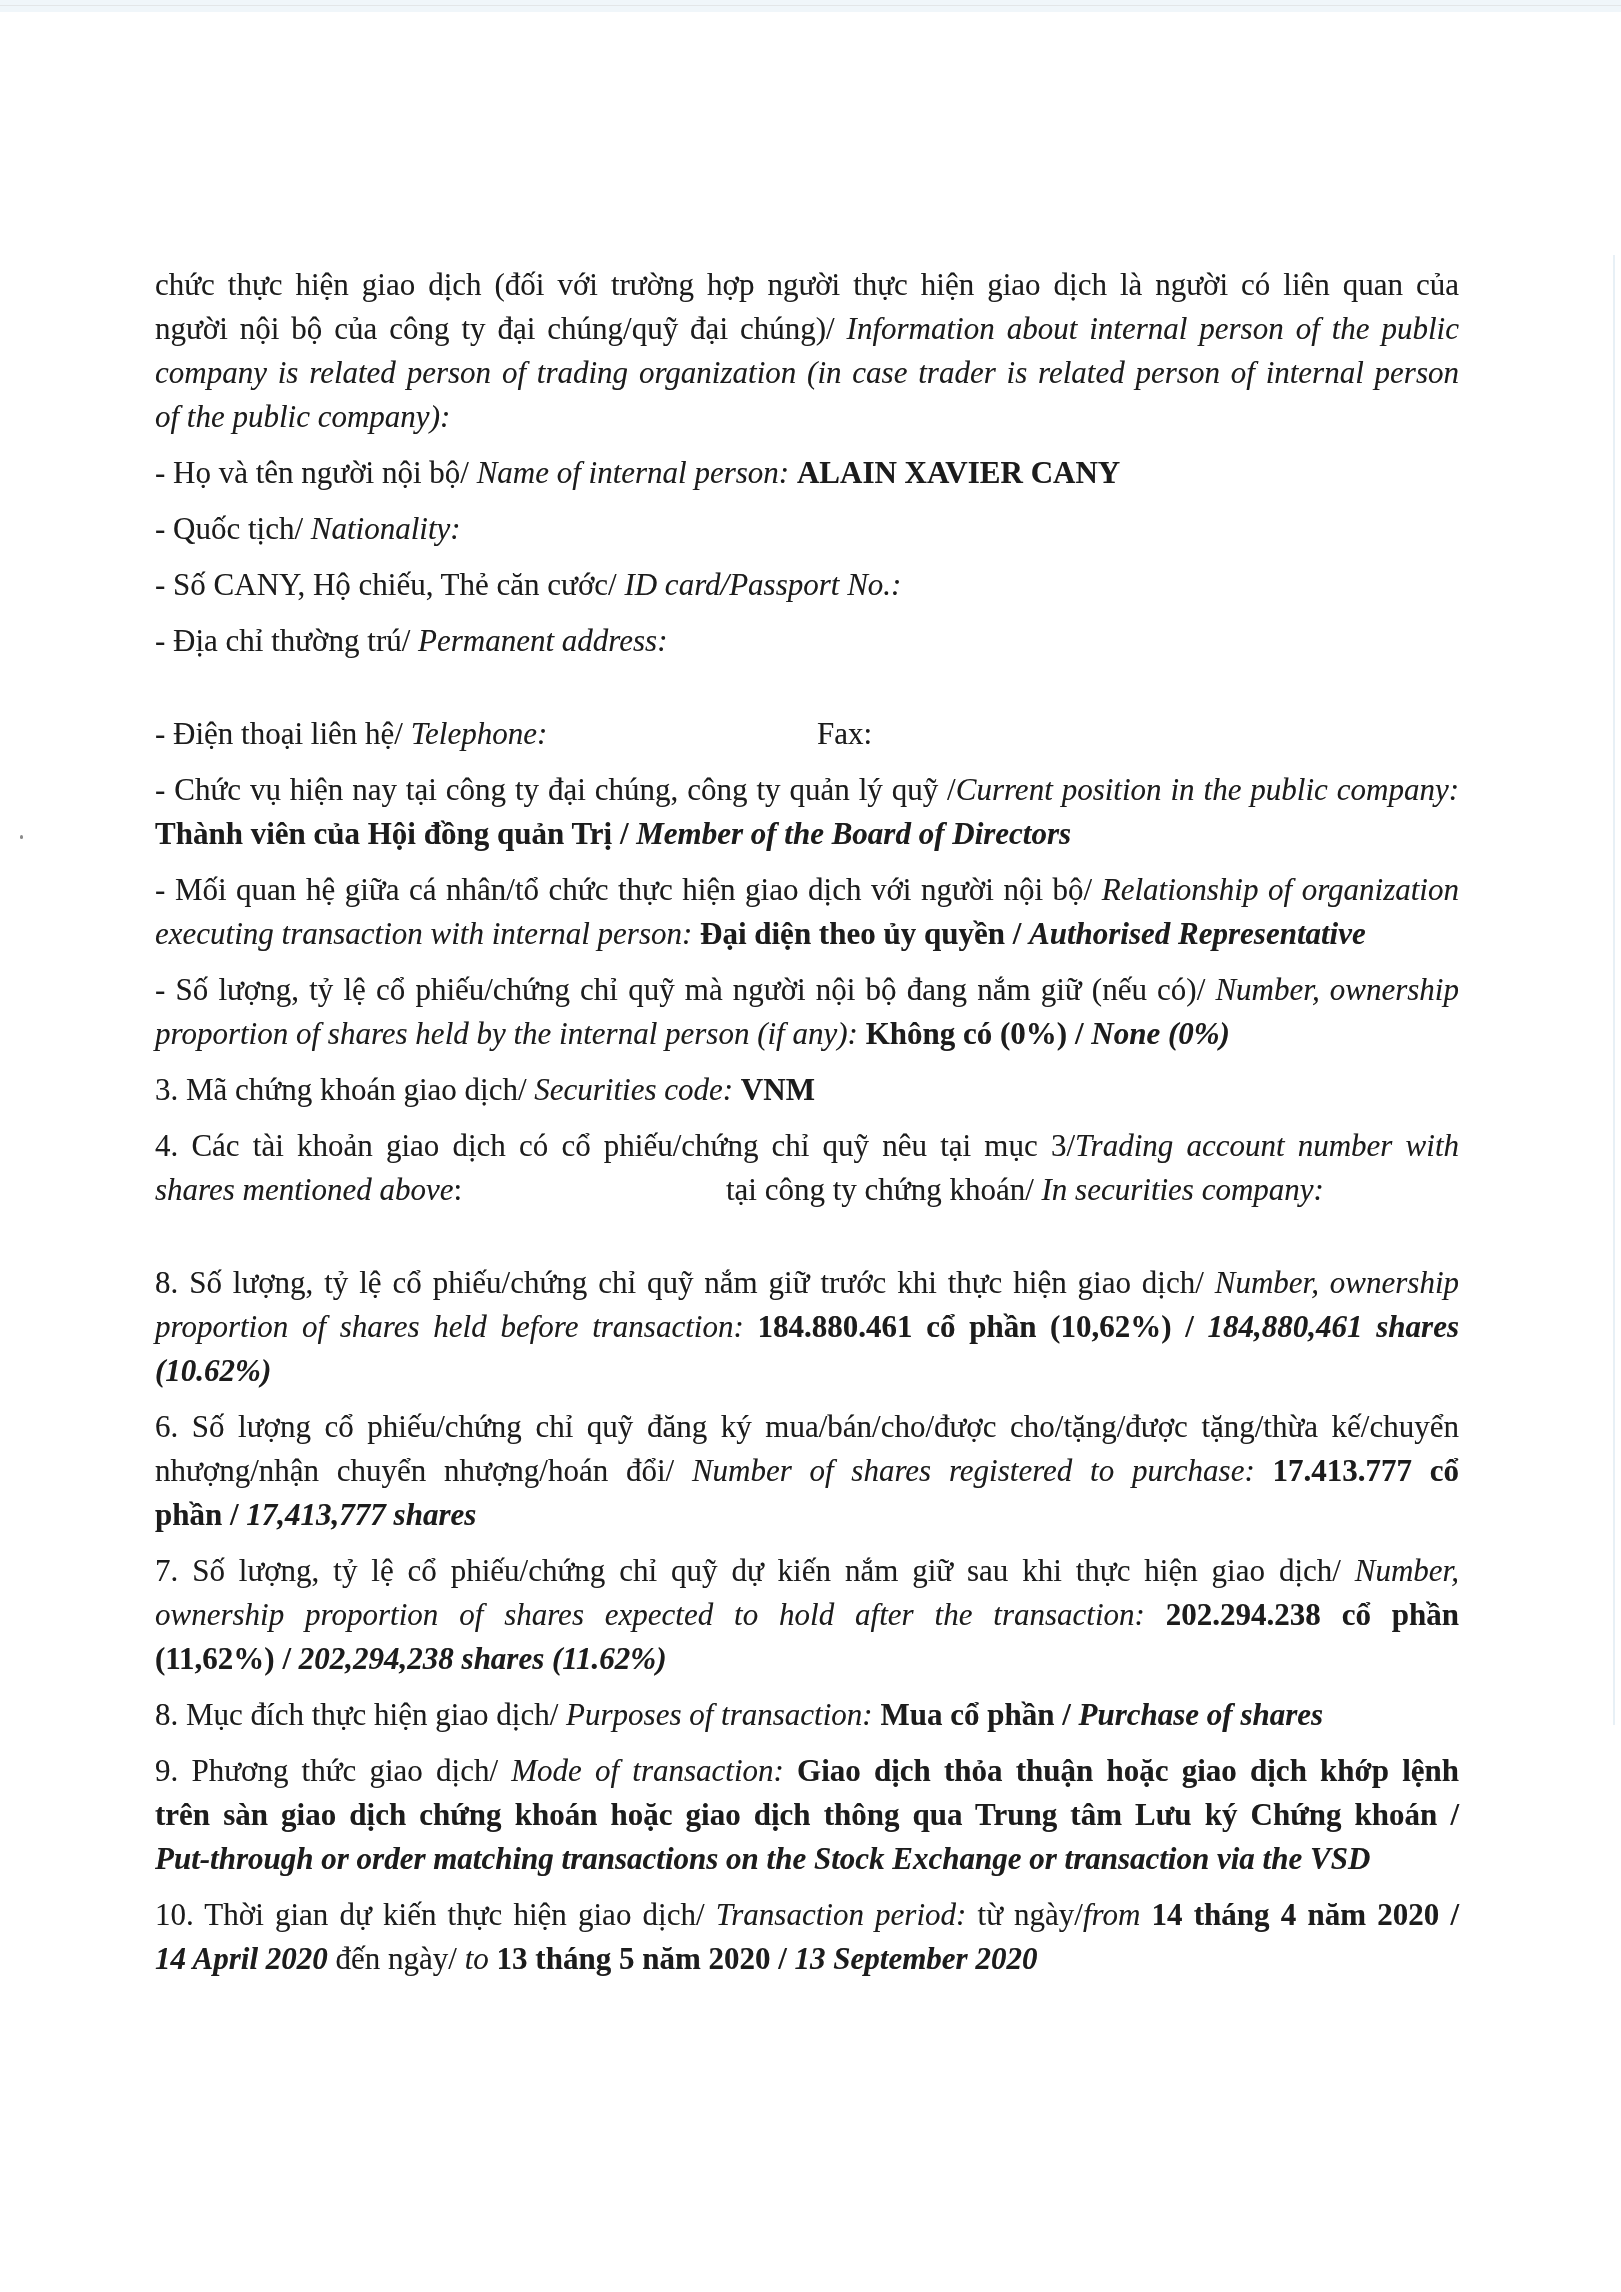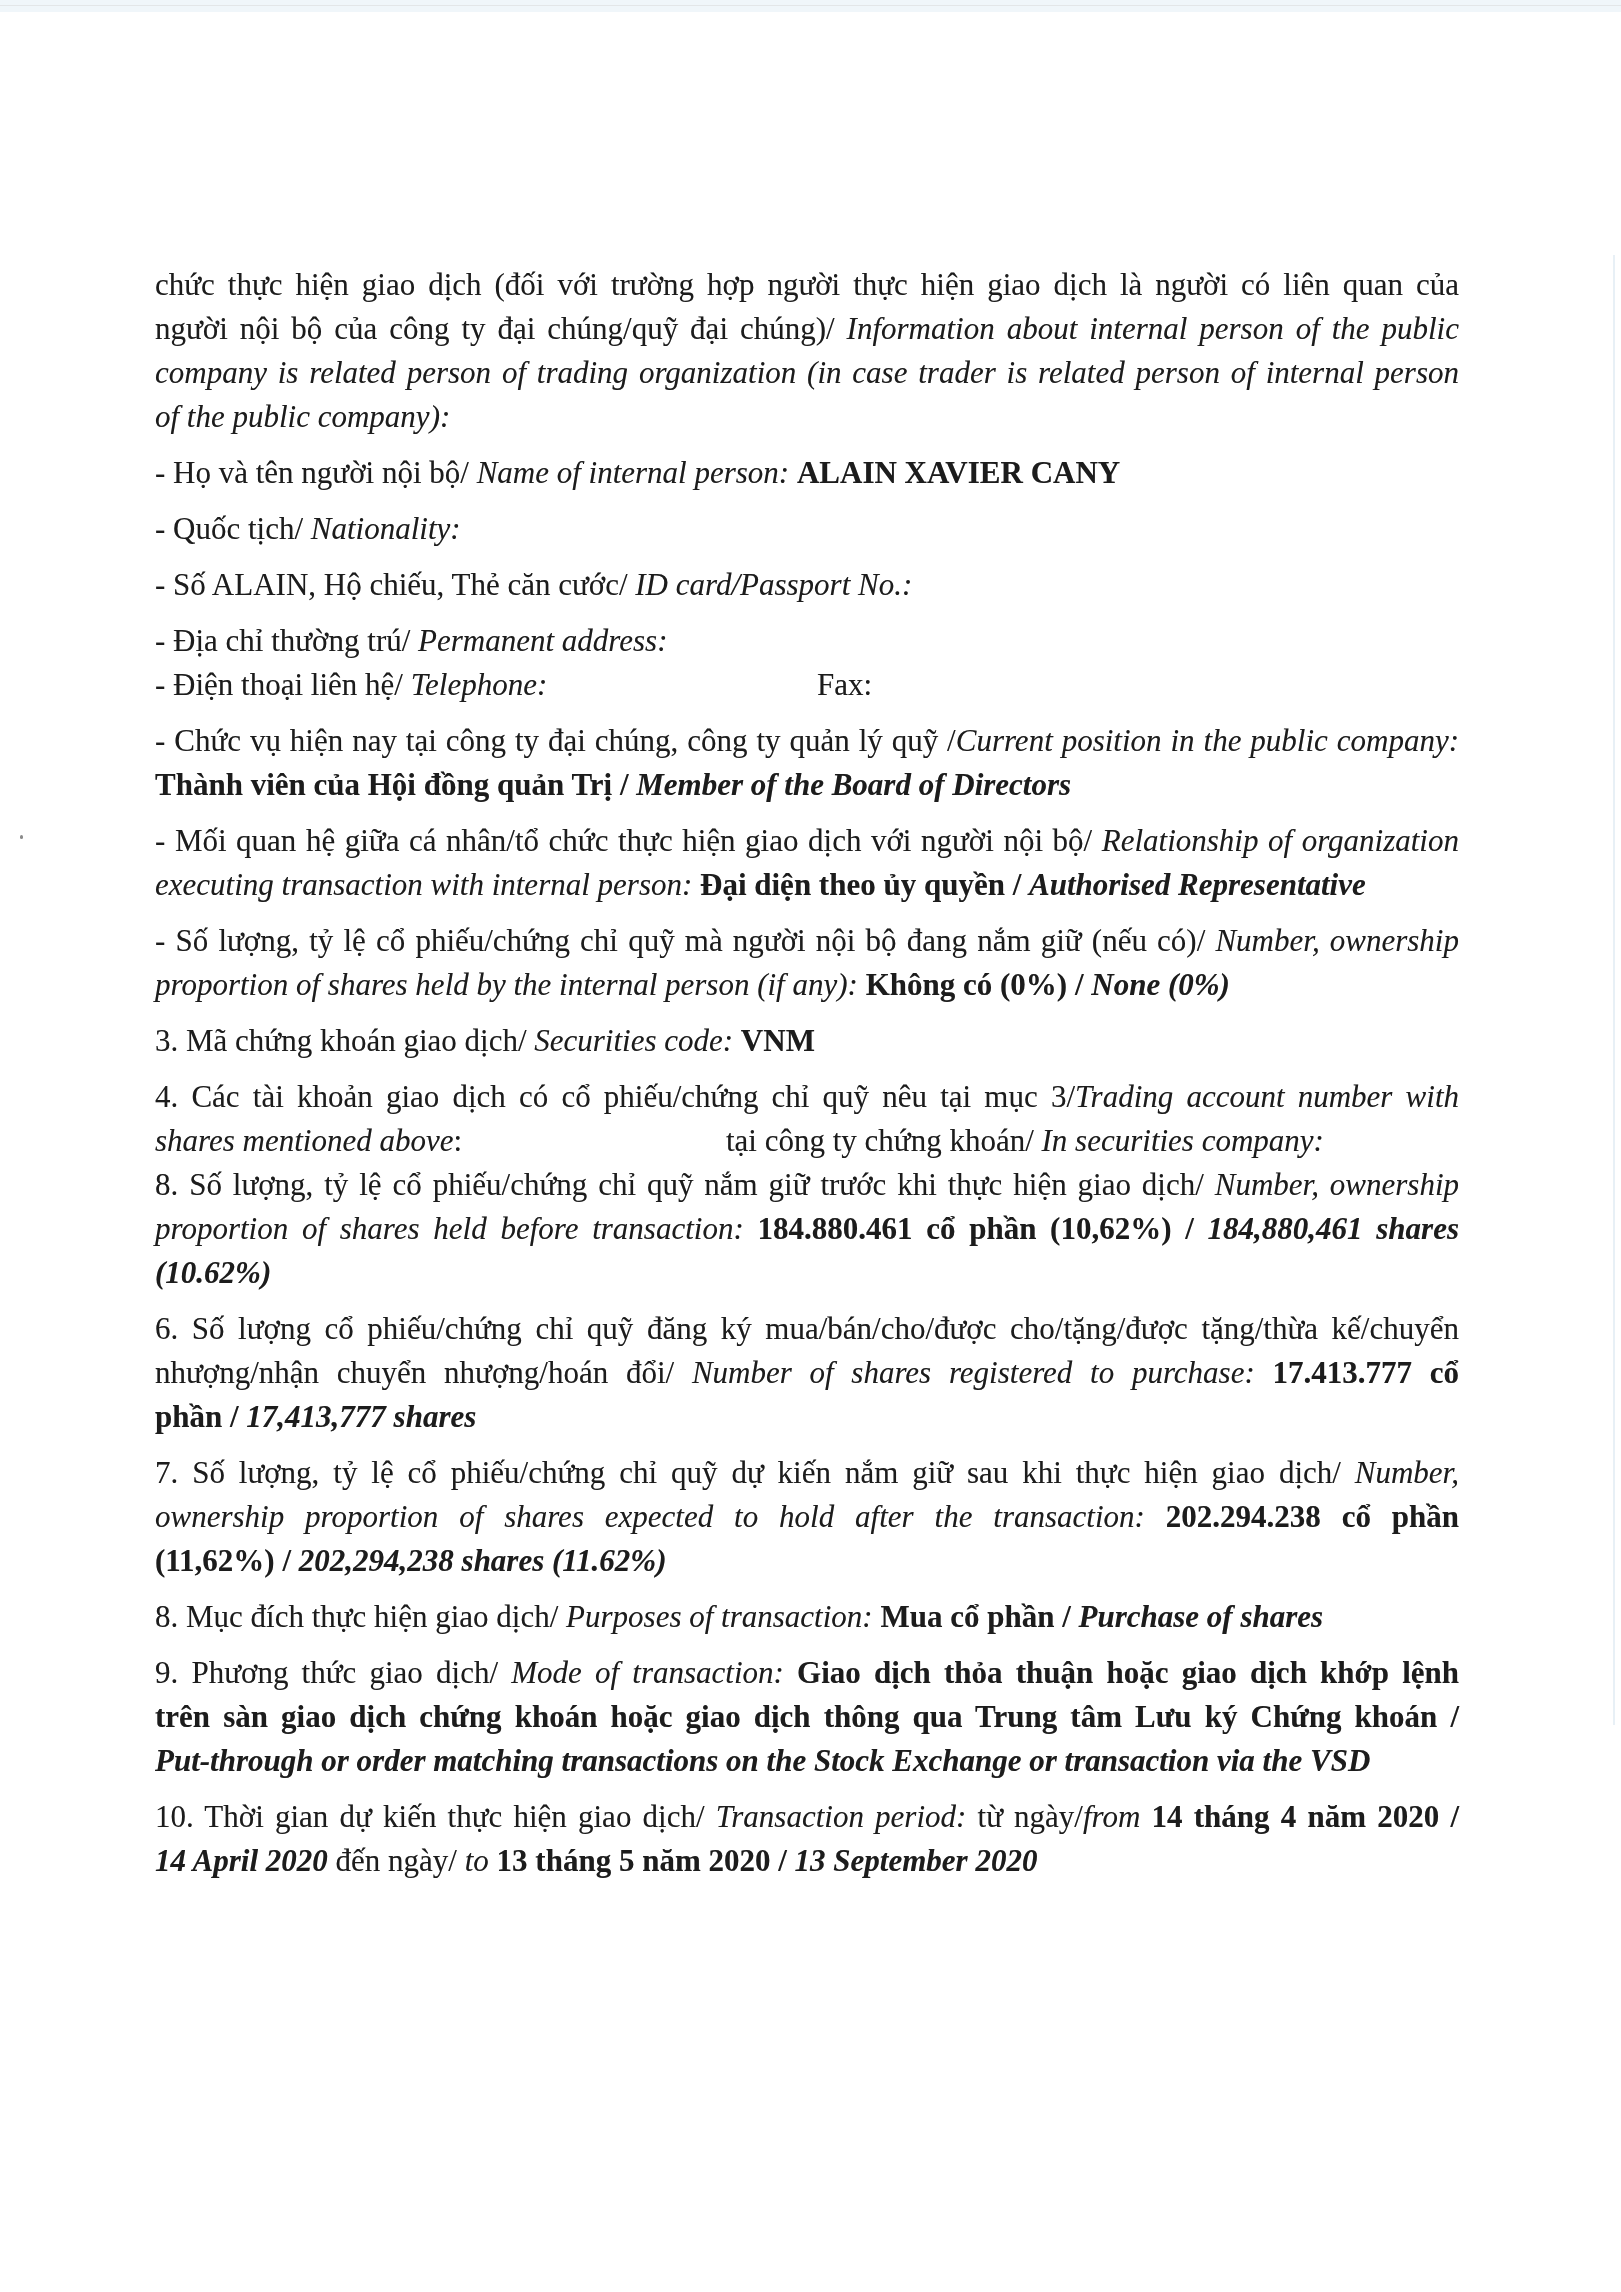--- a/index.html
+++ b/index.html
@@ -9,21 +9,21 @@
     width:1621px;height:2293px;
     background:#ffffff;
     overflow:hidden;
     font-family:"Liberation Serif","DejaVu Serif",serif;
     color:#1c1c1c;
   }
   .content{position:absolute;left:155px;top:263px;width:1304px;}
   .ln{font-size:31px;line-height:44px;min-height:44px;text-shadow:0 0 0.4px rgba(0,0,0,0.30);}
   .j{text-align:justify;text-align-last:justify;}
   .ps{margin-top:12px;}
-  .gb{}
+  .gb{margin-top:49px;}
   .i{font-style:italic;}
   .b{font-weight:bold;}
   .bi{font-weight:bold;font-style:italic;}
   .rel{position:relative;}
   .pos-fax{position:absolute;left:662px;top:0;white-space:nowrap;text-align:center;}
   .pos-tai{position:absolute;left:571px;top:0;white-space:nowrap;}
   
   .art-top-band{position:absolute;left:0;top:0;width:1621px;height:11.8px;background:rgba(205,224,238,0.30);}
   .art-top-line{position:absolute;left:0;top:4.9px;width:1621px;height:1px;background:#e3e6e8;}
   .art-right-line{position:absolute;left:1613px;top:255px;width:2px;height:1470px;background:rgba(214,228,238,0.55);}
@@ -43,21 +43,21 @@
 
     <div class="ln j"><span>chức thực hiện giao dịch (đối với trường hợp người thực hiện giao dịch là người có liên quan của</span></div>
     <div class="ln j"><span>người nội bộ của công ty đại chúng/quỹ đại chúng)/ </span><span class="i">Information about internal person of the public</span></div>
     <div class="ln j"><span class="i">company is related person of trading organization (in case trader is related person of internal person</span></div>
     <div class="ln"><span class="i">of the public company):</span></div>
 
     <div class="ln ps"><span>- Họ và tên người nội bộ/ </span><span class="i">Name of internal person: </span><span class="b">ALAIN XAVIER CANY</span></div>
 
     <div class="ln ps"><span>- Quốc tịch/ </span><span class="i">Nationality:</span></div>
 
-    <div class="ln ps"><span>- Số ALAIN, Hộ chiếu, Thẻ căn cước/ </span><span class="i">ID card/Passport No.:</span></div>
+    <div class="ln ps"><span>- Số CANY, Hộ chiếu, Thẻ căn cước/ </span><span class="i">ID card/Passport No.:</span></div>
 
     <div class="ln ps"><span>- Địa chỉ thường trú/ </span><span class="i">Permanent address:</span></div>
 
     <div class="ln gb rel"><span>- Điện thoại liên hệ/ </span><span class="i">Telephone:</span><span class="pos-fax">Fax:</span></div>
 
 
     <div class="ln ps j"><span>- Chức vụ hiện nay tại công ty đại chúng, công ty quản lý quỹ /</span><span class="i">Current position in the public company:</span></div>
     <div class="ln"><span class="b">Thành viên của Hội đồng quản Trị / </span><span class="bi">Member of the Board of Directors</span></div>
 
     <div class="ln ps j"><span>- Mối quan hệ giữa cá nhân/tổ chức thực hiện giao dịch với người nội bộ/ </span><span class="i">Relationship of organization</span></div>

